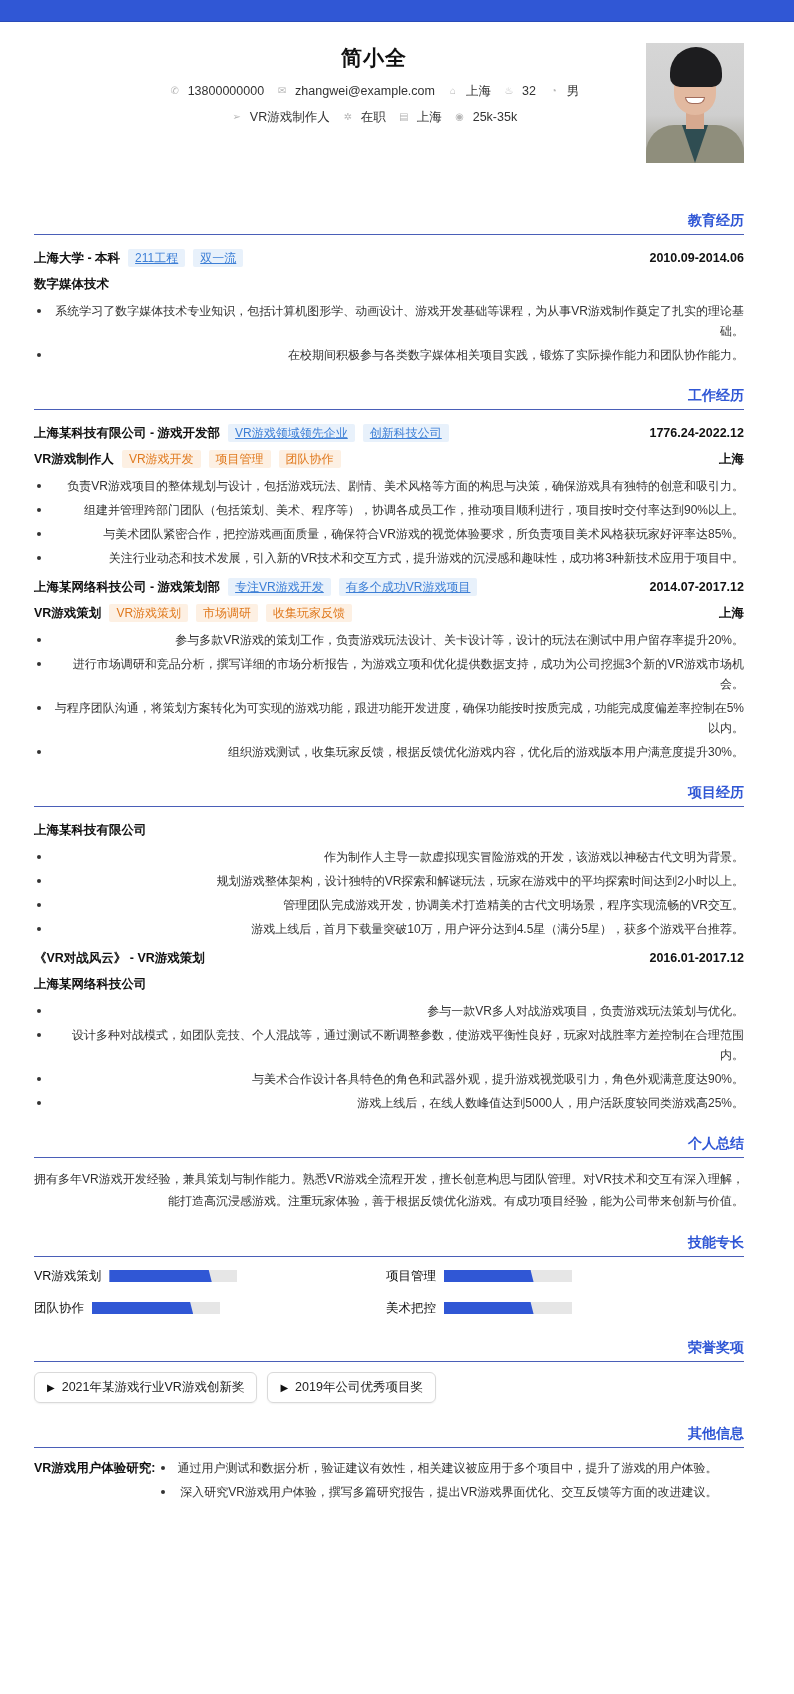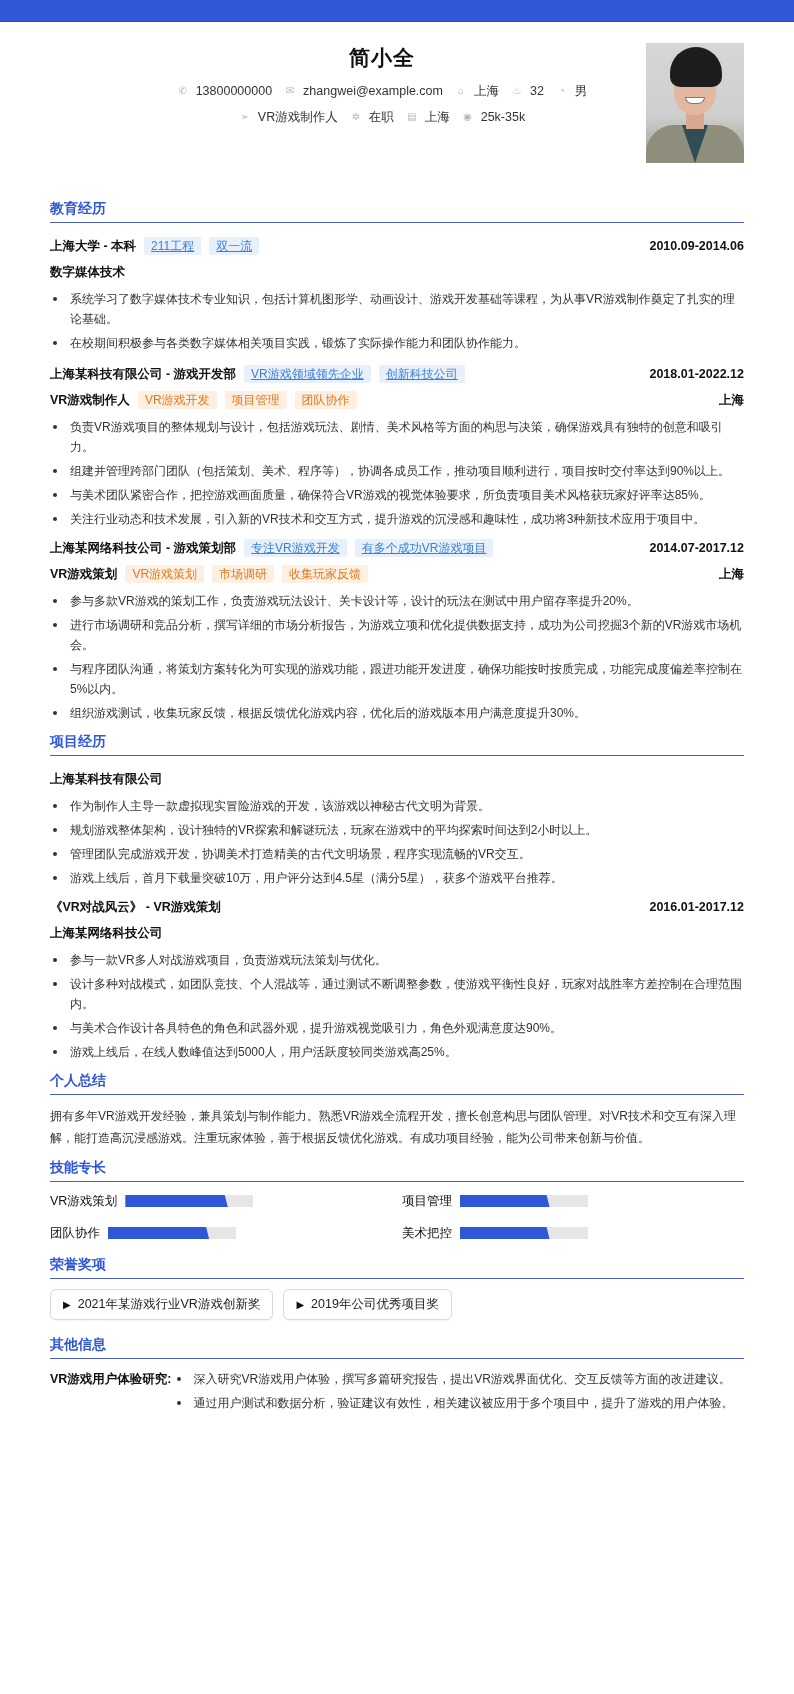--- a/index.html
+++ b/index.html
@@ -4,21 +4,21 @@
 <style>
   * { box-sizing: border-box; margin: 0; padding: 0; }
   html, body { width: 794px; background: #ffffff; }
   body {
     font-family: "Liberation Sans", "DejaVu Sans", sans-serif;
     color: #222;
     font-size: 12px;
     line-height: 1.5;
   }
   .topbar { height: 22px; background: #3057d5; border-bottom: 1px solid #2a4bb8; }
-  .page { position: relative; padding: 0 50px 20px 50px; }
+  .page { position: relative; padding: 0 50px 20px 34px; }
 
   
   .header { position: relative; height: 168px; }
   .name {
     position: absolute; left: 0; right: 0; top: 20px; text-align: center;
     font-size: 21px; font-weight: bold; color: #111; letter-spacing: 1px;
     padding-right: 30px;
   }
   .info-row {
     position: absolute; left: 0; right: 0; display: flex; justify-content: center;
@@ -37,21 +37,21 @@
     overflow: hidden;
   }
   .photo .hair { position:absolute; left:24px; top:4px; width:52px; height:40px; background:#1d1d1f; border-radius:26px 26px 10px 10px; }
   .photo .face { position:absolute; left:28px; top:18px; width:42px; height:54px; background:#e2b9a0; border-radius:20px 20px 22px 22px; }
   .photo .smile { position:absolute; left:39px; top:54px; width:20px; height:7px; background:#fff; border-radius:0 0 10px 10px; border:1px solid #a36d5c; }
   .photo .neck { position:absolute; left:40px; top:68px; width:18px; height:18px; background:#d7a98f; }
   .photo .jacket { position:absolute; left:0; top:82px; width:98px; height:40px; background:#8f8e7c; border-radius:28px 28px 0 0; }
   .photo .shirt { position:absolute; left:36px; top:82px; width:26px; height:38px; background:#2f4d52; clip-path: polygon(0 0,100% 0,50% 100%); }
 
   
-  .section { margin-top: 8px; }
+  .section { margin-top: 20px; text-align: right; }
   .section-title {
     font-size: 14px; color: #3057d5; font-weight: bold;
     padding-bottom: 3px; border-bottom: 1.5px solid #4a5fb8; margin-bottom: 10px;
   }
   .row { display: flex; align-items: center; justify-content: space-between; height: 26px; }
   .row-left { display: flex; align-items: center; }
   .bold { font-weight: bold; color: #111; font-size: 12.5px; }
   .date { font-weight: bold; color: #111; font-size: 12.5px; }
   .tag {
     display: inline-block; font-size: 12px; line-height: 18px; padding: 0 7px;
@@ -170,29 +170,30 @@
           <span class="bold">数字媒体技术</span>
         </div>
       <ul class="bullets">
         <li>系统学习了数字媒体技术专业知识，包括计算机图形学、动画设计、游戏开发基础等课程，为从事VR游戏制作奠定了扎实的理论基础。</li>
         <li>在校期间积极参与各类数字媒体相关项目实践，锻炼了实际操作能力和团队协作能力。</li>
       </ul>
     </div>
   </div>
 
   <div class="section">
+    <div class="section-title">工作经历</div>
 
     <div class="block">
       <div class="row">
         <div class="row-left">
           <span class="bold">上海某科技有限公司 - 游戏开发部</span>
           <span class="tag blue">VR游戏领域领先企业</span>
           <span class="tag blue">创新科技公司</span>
         </div>
-        <span class="date">2018.01-2022.12</span>
+        <span class="date">1776.24-2022.12</span>
       </div>
       <div class="row">
         <div class="row-left">
           <span class="bold">VR游戏制作人</span>
           <span class="tag orange">VR游戏开发</span>
           <span class="tag orange">项目管理</span>
           <span class="tag orange">团队协作</span>
         </div>
         <span class="date">上海</span>
       </div>
@@ -310,19 +311,19 @@
         <span>2019年公司优秀项目奖</span>
       </span>
     </div>
   </div>
 
   <div class="section">
     <div class="section-title">其他信息</div>
     <div class="other">
       <span class="other-label">VR游戏用户体验研究:</span>
       <ul class="bullets">
+        <li>通过用户测试和数据分析，验证建议有效性，相关建议被应用于多个项目中，提升了游戏的用户体验。</li>
         <li>深入研究VR游戏用户体验，撰写多篇研究报告，提出VR游戏界面优化、交互反馈等方面的改进建议。</li>
-        <li>通过用户测试和数据分析，验证建议有效性，相关建议被应用于多个项目中，提升了游戏的用户体验。</li>
       </ul>
     </div>
   </div>
 
 </div>
 
 </body></html>

